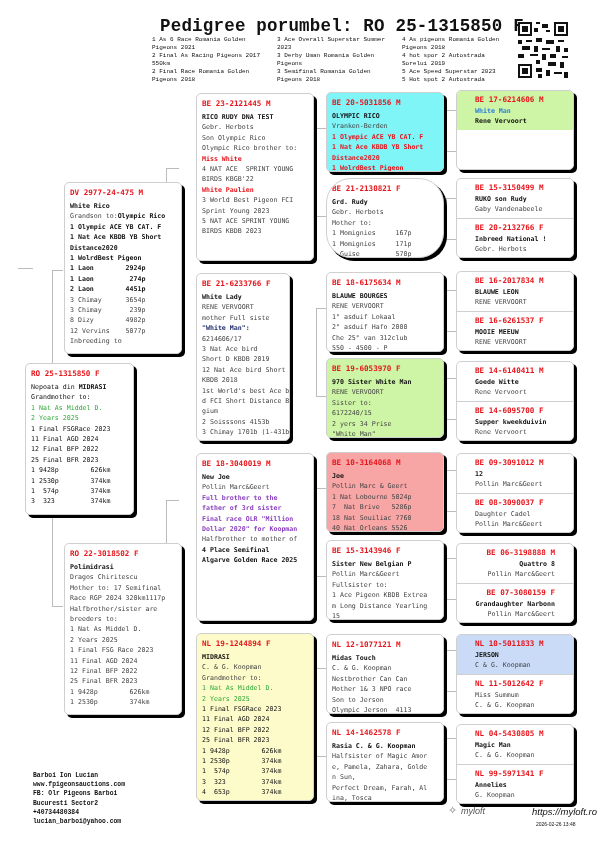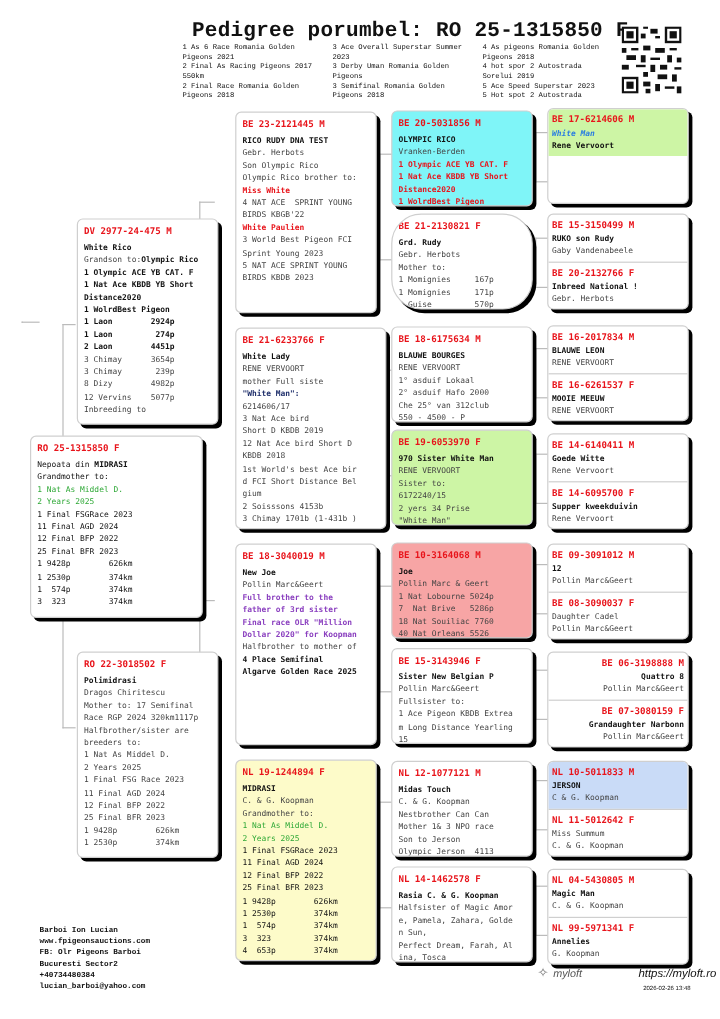--- a/index.html
+++ b/index.html
@@ -2,30 +2,30 @@
 <html><head>
 <meta charset="utf-8">
 <style>
   html, body { margin:0; padding:0; background:#fff; }
   body { width:600px; height:849px; position:relative; overflow:hidden; font-family:"DejaVu Sans Mono", monospace; color:#111; }
   .title { position:absolute; left:160px; top:16px; font-family:"Liberation Mono", monospace; font-weight:bold; font-size:17.5px; letter-spacing:0.2px; }
   .achv { position:absolute; top:36px; font-family:"Liberation Mono", monospace; font-size:6px; line-height:8px; width:110px; }
   .qr { position:absolute; left:518px; top:22px; width:50px; height:56px; }
   .card { position:absolute; background:#fff; border:1px solid #cfcfcf; border-radius:5px; box-shadow:3px 3px 0 #000; overflow:hidden; box-sizing:border-box; padding:4px 5px; font-size:6.6px; line-height:10.4px; }
   .pair { position:absolute; background:#fff; border:1px solid #cfcfcf; border-radius:5px; box-shadow:3px 3px 0 #000; overflow:hidden; box-sizing:border-box; }
-  .pair .half { height:50%; box-sizing:border-box; padding:3px 3px; font-size:6.6px; line-height:10.2px; }
+  .pair .half { height:50%; box-sizing:border-box; padding:3px 18px; font-size:6.6px; line-height:10.2px; }
   .pair .half + .half { border-top:1px solid #cfcfcf; }
   .ring { color:#e8141b; font-weight:bold; font-size:7.6px; line-height:12px; margin-bottom:2px; }
   .pair .ring { margin-bottom:0; }
   .name { font-weight:bold; }
   .line { white-space:pre; }
   .b { font-weight:bold; }
   .red { color:#e8141b; font-weight:bold; }
   .green { color:#2ea836; }
-  .blue { color:#2a7de1; font-weight:bold;font-style:italic; }
+  .blue { color:#2a7de1; font-weight:bold; }
   .purple { color:#8a3fbf; font-weight:bold; }
   .navy { color:#1f2f6b; font-weight:bold; }
   .gray { color:#444; }
   .conn { position:absolute; border-left:1px solid #bbb; border-top:1px solid #bbb; border-bottom:1px solid #bbb; }
   .footer-left { position:absolute; left:33px; top:771px; font-family:"Liberation Mono", monospace; font-weight:bold; font-size:6.4px; line-height:9.2px; }
   .footer-right { position:absolute; left:448px; top:806px; width:120px; font-family:"Liberation Sans", sans-serif; }
   .logo { font-style:italic; font-size:9px; color:#555; }
   .url { position:absolute; left:60px; top:0; font-weight:normal; font-style:italic; font-size:9.5px; white-space:nowrap;margin-left:24px; }
   .date { position:absolute; left:88px; top:15px; font-size:5px; white-space:nowrap; }
 </style>
@@ -102,21 +102,21 @@
 <div class="conn" style="left:316px;top:668px;width:10px;height:87px;"></div>
 <div class="conn" style="left:446px;top:110px;width:10px;height:40px;"></div>
 <div class="conn" style="left:446px;top:198px;width:10px;height:40px;"></div>
 <div class="conn" style="left:446px;top:290px;width:10px;height:40px;"></div>
 <div class="conn" style="left:446px;top:378px;width:10px;height:40px;"></div>
 <div class="conn" style="left:446px;top:470px;width:10px;height:40px;"></div>
 <div class="conn" style="left:446px;top:558px;width:10px;height:40px;"></div>
 <div class="conn" style="left:446px;top:650px;width:10px;height:40px;"></div>
 <div class="conn" style="left:446px;top:738px;width:10px;height:40px;"></div>
 
-<div class="card" style="left:25px;top:363px;width:144px;height:152px;">
+<div class="card" style="left:25px;top:363px;width:109px;height:152px;">
   <div class="ring">RO 25-1315850 F</div>
   <div class="line">Nepoata din <b>MIDRASI</b></div>
   <div class="line">Grandmother to:</div>
   <div class="line green">1 Nat As Middel D.</div>
   <div class="line green">2 Years 2025</div>
   <div class="line">1 Final FSGRace 2023</div>
   <div class="line">11 Final AGD 2024</div>
   <div class="line">12 Final BFP 2022</div>
   <div class="line">25 Final BFR 2023</div>
   <div class="line">1 9428p        626km</div>
@@ -170,21 +170,21 @@
   <div class="line red">Miss White</div>
   <div class="line gray">4 NAT ACE  SPRINT YOUNG</div>
   <div class="line gray">BIRDS KBGB'22</div>
   <div class="line red">White Paulien</div>
   <div class="line gray">3 World Best Pigeon FCI</div>
   <div class="line gray">Sprint Young 2023</div>
   <div class="line gray">5 NAT ACE SPRINT YOUNG</div>
   <div class="line gray">BIRDS KBDB 2023</div>
 </div>
 
-<div class="card" style="left:196px;top:273px;width:126px;height:168px;">
+<div class="card" style="left:196px;top:273px;width:94px;height:168px;">
   <div class="ring">BE 21-6233766 F</div>
   <div class="name">White Lady</div>
   <div class="line gray">RENE VERVOORT</div>
   <div class="line gray">mother Full siste</div>
   <div class="line navy">"White Man":</div>
   <div class="line gray">6214606/17</div>
   <div class="line gray">3 Nat Ace bird</div>
   <div class="line gray">Short D KBDB 2019</div>
   <div class="line gray">12 Nat Ace bird Short D</div>
   <div class="line gray">KBDB 2018</div>

